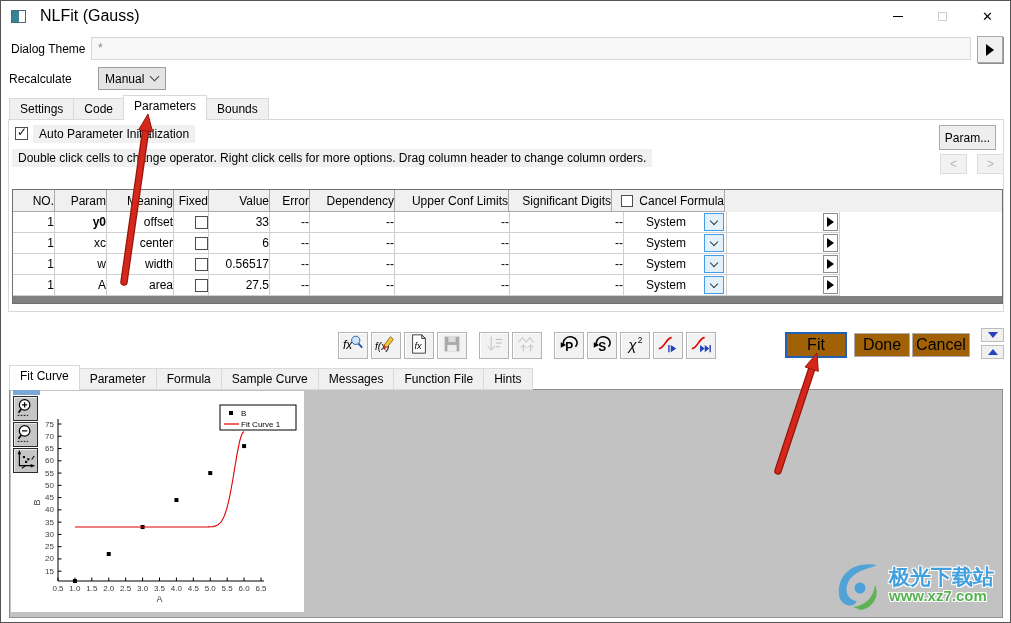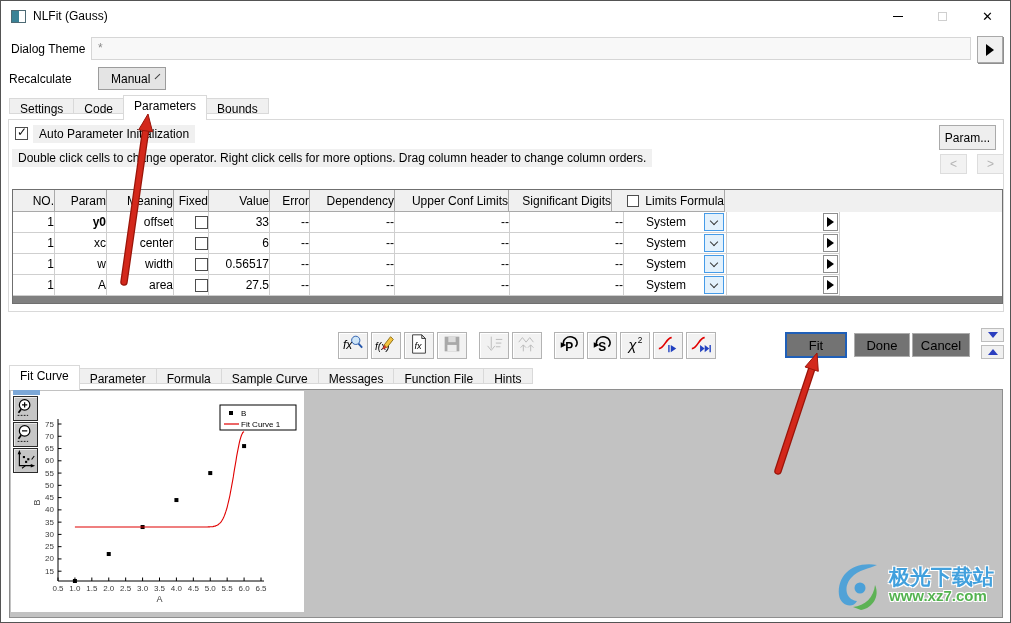--- a/index.html
+++ b/index.html
@@ -1,36 +1,36 @@
 <!DOCTYPE html>
 <html><head>
 <meta charset="utf-8">
 <style>
 *{margin:0;padding:0;box-sizing:border-box}
 body{font-family:"Liberation Sans",sans-serif;background:#888;-webkit-font-smoothing:antialiased}
 .window{position:relative;width:1011px;height:623px;background:#fff;border:1px solid #545454;overflow:hidden;font-size:12px;color:#000}
 
 .titlebar{position:absolute;left:0;top:0;right:0;height:30px;background:#fff;display:flex;align-items:center}
 .app-icon{width:15px;height:13px;margin-left:10px;border:1px solid #4d6a74;background:linear-gradient(90deg,#3a8296 55%,#ffffff 55%)}
-.title-text{margin-left:7px;font-size:12px}
+.title-text{margin-left:14px;font-size:16px}
 .win-ctrls{margin-left:auto;display:flex;height:30px}
 .wbtn{width:45px;height:30px;display:flex;align-items:center;justify-content:center}
 .min-glyph{width:10px;height:0;border-top:1px solid #000}
 .max-glyph{width:9px;height:9px;border:1px solid #cfcfcf}
 .close-glyph{font-size:13px;color:#000;line-height:1}
 
 .lbl{position:absolute;font-size:12px;color:#000}
 .theme-input{position:absolute;left:90px;top:36px;width:880px;height:23px;background:#f8f8f8;border:1px solid #d6d6d6;color:#8a8a8a;padding:3px 6px;font-size:12px}
 .theme-arrow{position:absolute;left:976px;top:35px;width:26px;height:27px;background:#f0f0f0;border:1px solid #a9a9a9;box-shadow:1px 1px 0 #8f8f8f;display:flex;align-items:center;justify-content:center}
 .tri-right{width:0;height:0;border-top:6px solid transparent;border-bottom:6px solid transparent;border-left:8px solid #000}
-.combo{position:absolute;left:97px;top:66px;width:68px;height:23px;background:#e4e4e4;border:1px solid #9c9c9c;display:flex;align-items:center;padding:0 12px;gap:7px}
+.combo{position:absolute;left:97px;top:66px;width:68px;height:23px;background:#e4e4e4;border:1px solid #9c9c9c;display:flex;align-items:center;padding:0 6px;gap:7px}
 .chev-dn{width:7px;height:7px;border-right:1.4px solid #444;border-bottom:1.4px solid #444;transform:rotate(45deg);margin-top:-4px}
 
 .tabstrip{position:absolute;display:flex;z-index:3}
-.tab{height:16px;line-height:21px;padding:0 10px;background:#f0f0f0;border:1px solid #d9d9d9;margin-right:-1px;white-space:nowrap}
+.tab{height:22px;line-height:21px;padding:0 10px;background:#f0f0f0;border:1px solid #d9d9d9;margin-right:-1px;white-space:nowrap}
 .tab.active{background:#fff;border-bottom:none;height:25px;margin-top:-3px;z-index:4;position:relative}
 
 .panel{position:absolute;left:7px;top:118px;width:996px;height:193px;background:#fff;border:1px solid #d9d9d9}
 .cb{display:inline-block;width:13px;height:13px;background:#fff;border:1px solid #4d4d4d;position:relative}
 .cb.checked::after{content:"✓";position:absolute;left:1px;top:-3px;font-size:12px;color:#111}
 .gray-chip{background:#f0f0f0;padding:2px 6px;display:inline-block}
 .push-btn{background:#eeeeee;border:1px solid #aaaaaa;display:flex;align-items:center;justify-content:center;font-size:12px}
 .push-btn.disabled{background:#f2f2f2;border-color:#dddddd;color:#b4b4b4}
 
 .ptable{position:absolute;left:3px;top:69px;width:991px;height:115px;background:#808080;border:1px solid #6f6f6f;overflow:hidden}
@@ -41,21 +41,21 @@
 .mini-cb{display:inline-block;width:12px;height:12px;border:1px solid #4d4d4d;background:#fff;margin-right:6px}
 .sig-cell{justify-content:flex-start;padding-left:22px;position:relative}
 .dd-btn{position:absolute;right:2px;top:1px;width:20px;height:18px;border:1px solid #459be8;background:#e3f1fc;display:flex;align-items:center;justify-content:center}
 .dd-btn .chev{width:6px;height:6px;border-right:1.3px solid #3a3a3a;border-bottom:1.3px solid #3a3a3a;transform:rotate(45deg);margin-top:-3px}
 .if-cell{justify-content:flex-end;padding-right:1px}
 .arrow-btn-sm{width:15px;height:18px;border:1px solid #8e8e8e;background:#fff;display:flex;align-items:center;justify-content:center}
 .arrow-btn-sm::after{content:"";width:0;height:0;border-top:5px solid transparent;border-bottom:5px solid transparent;border-left:7px solid #000}
 
 .tbtn{position:absolute;width:30px;height:27px;background:#f2f2f2;border:1px solid #b3b3b3;box-shadow:inset 1px 1px 0 #ffffff;display:flex;align-items:center;justify-content:center}
 .tbtn svg{width:24px;height:22px}
-.cmd-btn{position:absolute;background:#737373;border:1px solid #acacac;display:flex;align-items:center;justify-content:center;font-size:13px}
+.cmd-btn{position:absolute;background:#a16207;border:1px solid #acacac;display:flex;align-items:center;justify-content:center;font-size:16px}
 .cmd-btn.focus{border:2px solid #1f5fb8}
 .mini-tri-btn{position:absolute;width:23px;height:14px;background:#f0f0f0;border:1px solid #bdbdbd;display:flex;align-items:center;justify-content:center}
 .tri-dn-b{width:0;height:0;border-left:5px solid transparent;border-right:5px solid transparent;border-top:6px solid #2b3fbf}
 .tri-up-b{width:0;height:0;border-left:5px solid transparent;border-right:5px solid transparent;border-bottom:6px solid #2b3fbf}
 
 .bpanel{position:absolute;left:8px;top:388px;width:994px;height:229px;background:#c2c2c2;border:1px solid #8e8e8e}
 .chart-box{position:absolute;left:1px;top:1px;width:293px;height:221px;background:#fff}
 .cbtn{position:absolute;left:3px;width:25px;height:25px;background:#c6c6c6;border:1px solid #2a2a2a;box-shadow:inset 1px 1px 0 #e9e9e9;display:flex;align-items:center;justify-content:center}
 .cbtn svg{width:21px;height:21px}
 .blue-strip{position:absolute;left:3px;top:0;width:27px;height:5px;background:#7ba7d7}
@@ -138,21 +138,21 @@
             <span>Dependency</span>
           </div>
           <div class="tcell" style="width: 114px;">
             <span>Upper Conf Limits</span>
           </div>
           <div class="tcell" style="width: 103px;">
             <span>Significant Digits</span>
           </div>
           <div class="tcell" style="width: 113px;">
             <span class="mini-cb"></span>
-            <span>Limits Formula</span>
+            <span>Cancel Formula</span>
           </div>
         </div>
         <div class="trow">
           <div class="tcell" style="width: 42px;">1</div>
           <div class="tcell" style="width: 52px; font-weight: bold;">y0</div>
           <div class="tcell" style="width: 67px;">offset</div>
           <div class="tcell" style="width: 35px;">
             <span class="cb" style="width: 13px; height: 13px;"></span>
           </div>
           <div class="tcell" style="width: 61px;">33</div>

